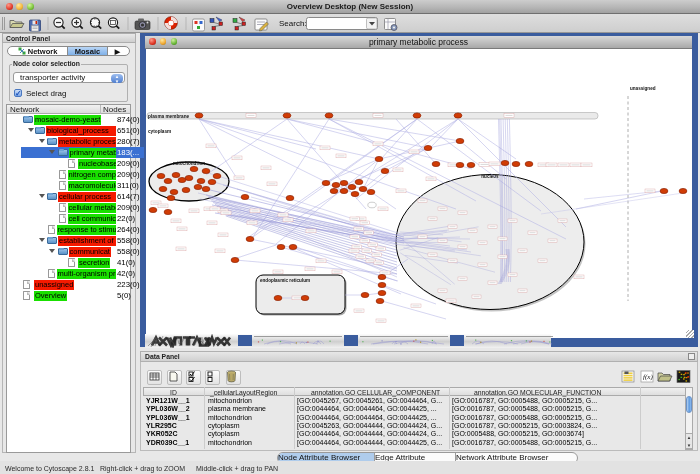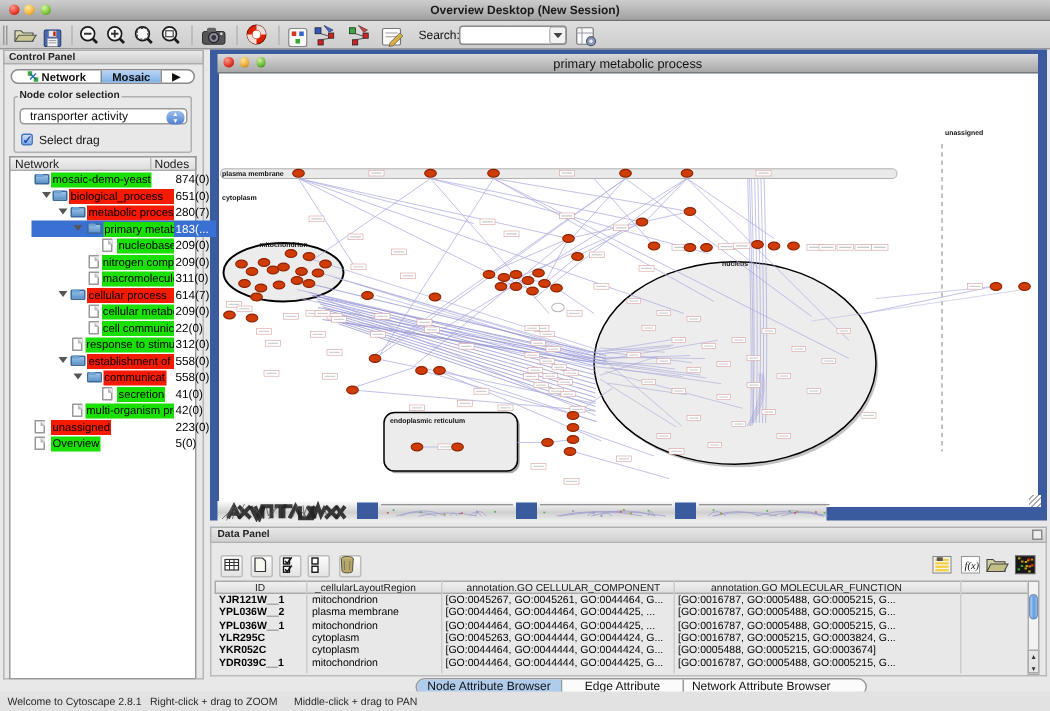--- a/index.html
+++ b/index.html
@@ -82,21 +82,21 @@
 .drow { position:absolute; left:144px; width:540px; height:8.3px; font-size:7px; color:#000; white-space:nowrap; }
 .drow b { position:absolute; left:2px; font-size:7px; }
 .drow .c2 { position:absolute; left:64px; }
 .drow .c3 { position:absolute; left:153px; }
 .drow .c4 { position:absolute; left:308px; }
 .dvline { position:absolute; top:387px; width:1px; height:62px; background:#ccc; }
 #dscroll { left:684.5px; top:387px; width:8.5px; height:63px; background:#f2f2f2; border:1px solid #aaa; }
 
 
 #btabs { left:277px; top:452px; width:301px; height:11.5px; background:#fbfbfb; border:1px solid #9a9a9a; border-radius:6px; display:flex; font-size:8px; color:#111; }
-#btabs .bseg { text-align:center; line-height:10.5px; }
+#btabs .bseg { line-height:10.5px; }
 #bt1 { width:97px; background:#afccec; border-right:1px solid #9a9a9a; border-radius:6px 0 0 6px;}
 #bt2 { width:81px; border-right:1px solid #9a9a9a; }
 #bt3 { width:103px; }
 
 
 #status { left:0; top:461px; width:700px; height:13px; background:#e2e2e2; font-size:7px; color:#2a2a2a; }
 #status span { position:absolute; top:4px; }
 </style>
 </head>
 <body>
@@ -810,21 +810,21 @@
     <span class="cnt">209(0)</span>
   </div>
 <div class="trow" style="top:213.0px;">
     <span class="file" style="left:38px;"></span>
     <span class="lbl g" style="left:46.5px;width:48.5px;">cell communicat</span>
     <span class="cnt">22(0)</span>
   </div>
 <div class="trow" style="top:224.0px;">
     <span class="file" style="left:27px;"></span>
     <span class="lbl g" style="left:35.5px;width:59.5px;">response to stimul</span>
-    <span class="cnt">312(0)</span>
+    <span class="cnt">264(0)</span>
   </div>
 <div class="trow" style="top:235.0px;">
     <span class="arr" style="left:18px;"></span>
     <span class="fold" style="left:26px;"></span>
     <span class="lbl r" style="left:37px;width:58px;">establishment of lo</span>
     <span class="cnt">558(0)</span>
   </div>
 <div class="trow" style="top:246.0px;">
     <span class="arr" style="left:28px;"></span>
     <span class="fold" style="left:37px;"></span>

